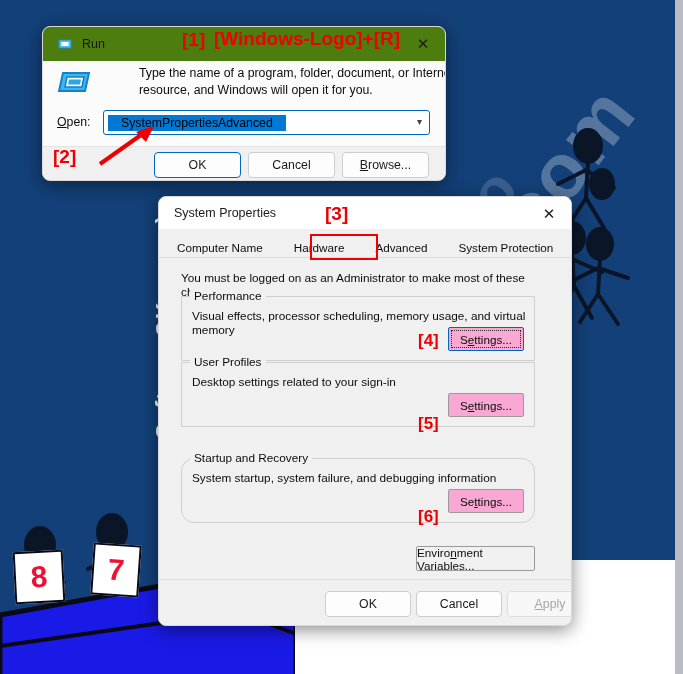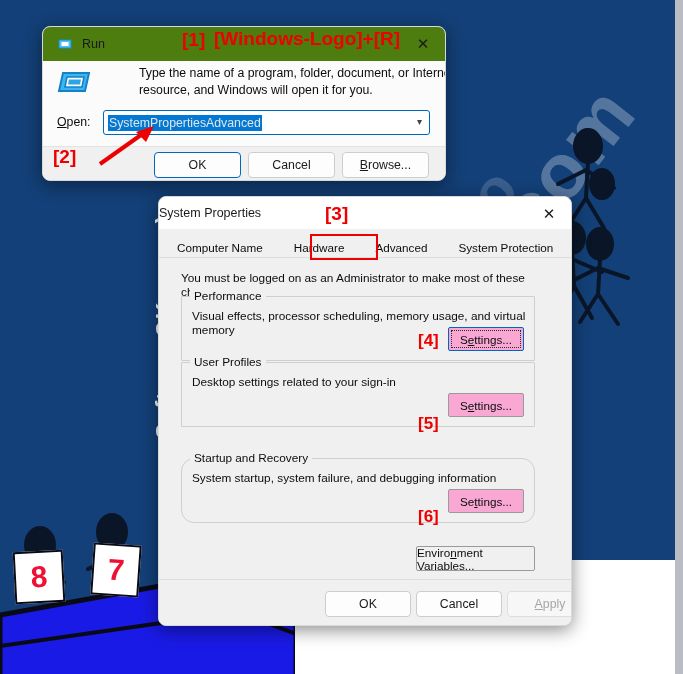--- a/index.html
+++ b/index.html
@@ -75,22 +75,22 @@
   }
   #open-label{
     position:absolute;left:14px;top:54px;font-size:12.3px;color:#0c0c0c;
   }
   #open-combo{
     position:absolute;left:60px;top:49px;width:325px;height:23px;
     background:#ffffff;border:1.6px solid #0067c0;border-radius:3px;
     display:flex;align-items:center;
   }
   #open-value{
-    margin-left:4px;font-size:12.3px;color:#e5e5e5;background:#0078d4;
-    padding:1px 1px;
+    margin-left:4px;font-size:12.3px;color:#000000;background:#0078d4;
+    padding:1px 13px;
   }
   #open-arrow{
     position:absolute;right:7px;top:5px;font-size:10px;color:#444;
   }
   #run-footer{
     position:absolute;left:0;right:0;bottom:0;height:33px;
     background:#f0f0f0;border-top:1px solid #e3e3e3;
   }
   .btn{
     background:#fdfdfd;border:1px solid #cdcdcd;border-radius:4px;
@@ -99,21 +99,21 @@
   }
   .btn.primary{border:1.4px solid #0067c0;}
   .btn.disabled{color:#a6a6a6;background:#f7f7f7;border-color:#dedede;}
   #run-ok{position:absolute;left:111px;top:5px;width:85px;height:24px;}
   #run-cancel{position:absolute;left:205px;top:5px;width:85px;height:24px;}
   #run-browse{position:absolute;left:299px;top:5px;width:85px;height:24px;}
 
   
   #sysprop-window{left:158px;top:196px;width:412px;height:428px;background:#f0f0f0;}
   #sysprop-window .titlebar{height:32px;background:#ffffff;}
-  #sysprop-title{font-size:12.5px;color:#1a1a1a;}
+  #sysprop-title{margin-left:15px;font-size:12.5px;color:#1a1a1a;}
 
   #tabstrip{
     position:relative;height:23px;margin:5px 0 0 0;padding-left:10px;
     display:flex;align-items:flex-end;gap:15px;
     border-bottom:1px solid #dcdcdc;background:#f0f0f0;
   }
   .tab{
     font-size:11.7px;color:#0c0c0c;padding:2px 8px 3px 8px;
     white-space:nowrap;
   }

